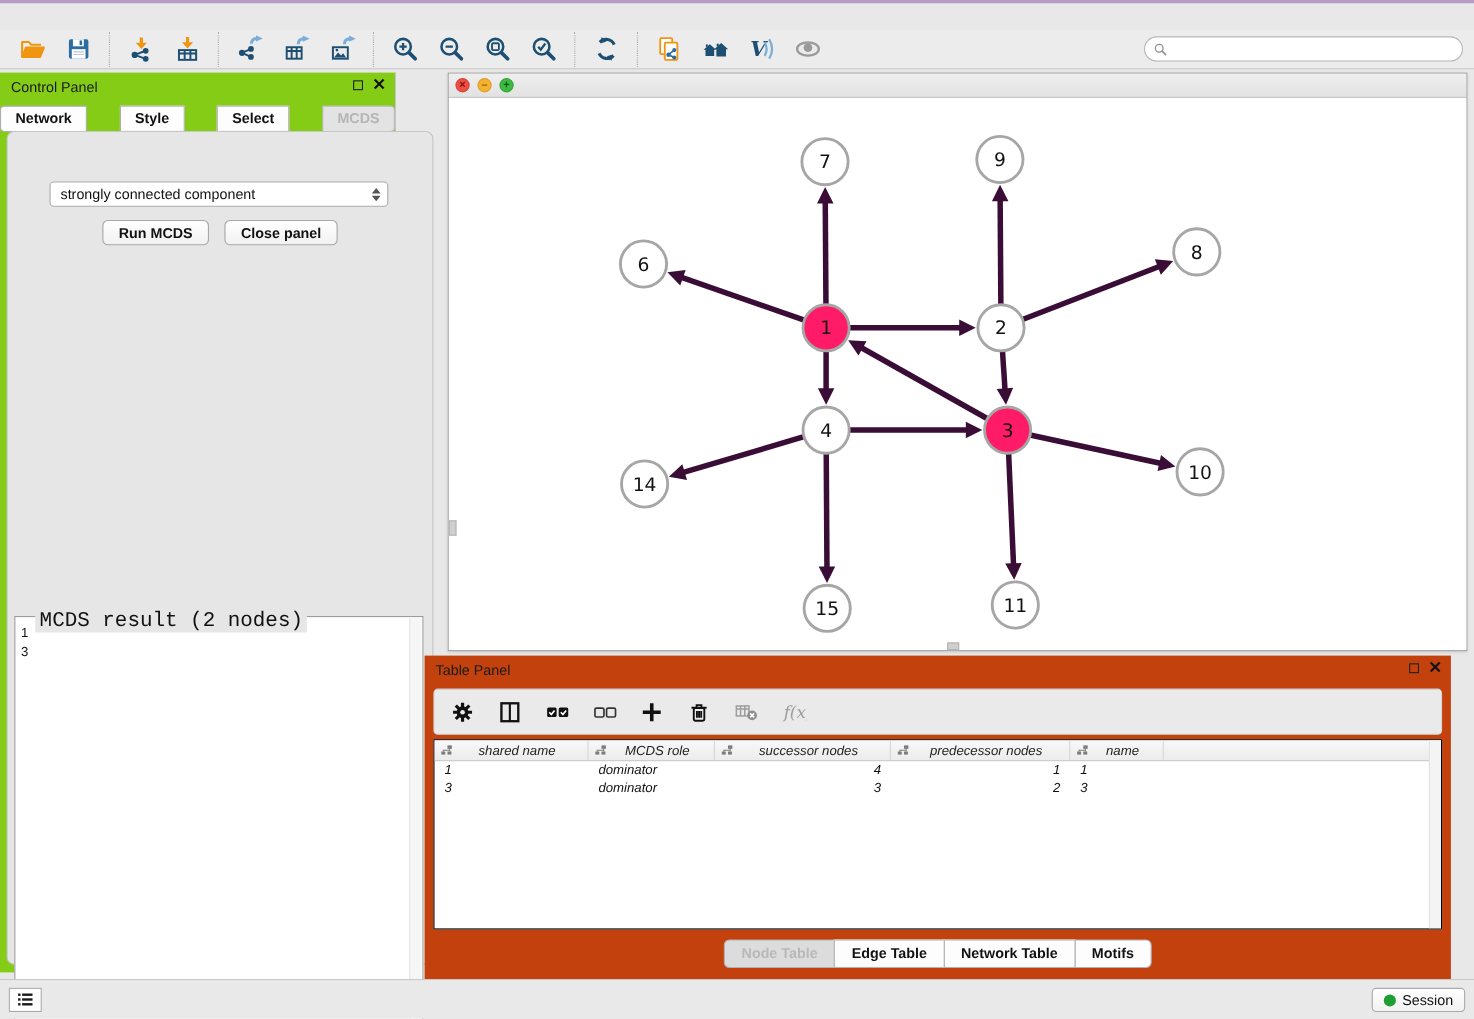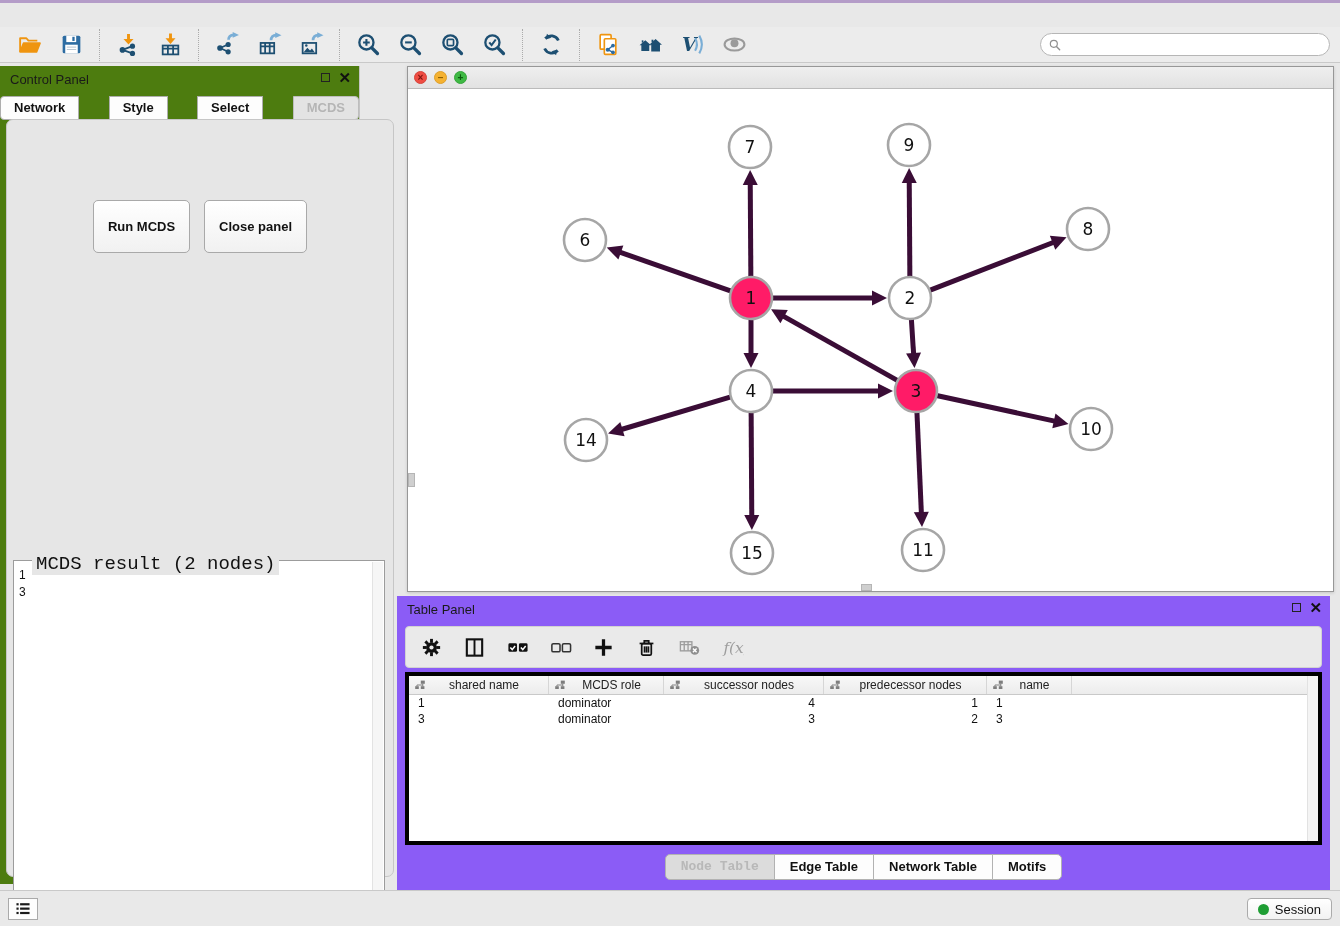--- a/index.html
+++ b/index.html
@@ -25,21 +25,21 @@
   .tb-btn svg { width:25px; height:25px; }
   .tb-sep { width:1px; height:32px; margin:0 7px; border-left:1px dotted #ababab; }
   .search-wrap { position:absolute; right:10px; top:6px; width:290px; height:23px;
                  background:#fff; border:1px solid #b6b6b6; border-radius:12px;
                  display:flex; align-items:center; padding-left:7px; }
   .search-wrap svg { width:14px; height:14px; }
   .search-input { border:none; outline:none; flex:1; font-size:12px; background:transparent; padding-left:5px; }
 
   
   .control-panel { position:absolute; left:0; top:66px; width:360px; height:818px;
-                   background:#4d7c0f; border-right:1px solid #c4c4c4; }
+                   background:#84cc16; border-right:1px solid #c4c4c4; }
   .panel-header { position:relative; height:26px; padding:6px 8px 0 10px; font-size:13px; color:#1a1a1a; }
   .panel-header-icons { position:absolute; right:8px; top:6px; display:flex; align-items:center; gap:8px; }
   .float-box { width:9px; height:9px; border:1.5px solid #222; background:transparent; }
   .close-x { font-size:15px; font-weight:bold; color:#111; line-height:11px; }
 
   .cp-tabs { position:absolute; left:0; top:30px; width:100%; display:flex; justify-content:space-between; }
   .tab { border:1px solid #aeaeae; background:#fdfdfd; font-size:13px; font-weight:bold;
          padding:3px 13px 4px; margin-left:-1px; color:#111; }
   .tab:first-child { border-radius:4px 0 0 4px; margin-left:0; }
   .tab:last-child { border-radius:0 4px 4px 0; }
@@ -50,21 +50,21 @@
   .opt-label { margin-top:20px; text-align:center; font-size:13px; font-weight:bold; color:#111; }
   .combo { position:absolute; left:38px; top:45px; width:308px; height:23px; background:#fff;
            border:1px solid #ababab; border-radius:4px; display:flex; align-items:center;
            font-size:13px; padding-left:9px; color:#111; }
   .combo-stepper { position:absolute; right:4px; top:3px; width:13px; height:16px;
                    display:flex; flex-direction:column; align-items:center; justify-content:center; gap:2px; }
   .arr-up { width:0; height:0; border-left:4px solid transparent; border-right:4px solid transparent; border-bottom:5px solid #555; }
   .arr-dn { width:0; height:0; border-left:4px solid transparent; border-right:4px solid transparent; border-top:5px solid #555; }
   .btn-row { position:absolute; left:0; top:80px; width:100%; display:flex; justify-content:center; gap:14px; }
   .push-btn { background:linear-gradient(#ffffff,#f1f1f1); border:1px solid #a9a9a9; border-radius:5px;
-              font-size:13px; font-weight:bold; color:#111; padding:18px 14px; }
+              font-size:13px; font-weight:bold; color:#111; padding:3px 14px; }
 
   .result-box { position:absolute; left:6px; top:440px; width:372px; height:372px;
                 border:1px solid #9c9c9c; background:#fff; }
   .result-legend { position:absolute; left:18px; top:-8px; background:#e6e6e6; padding:0 4px;
                    font-size:19px; color:#111; white-space:nowrap;font-family:Liberation Mono, monospace; }
   .result-body { position:absolute; left:1px; top:6px; font-size:12px; color:#111; line-height:17px; padding-left:4px; }
   .result-scroll { position:absolute; right:1px; top:1px; bottom:1px; width:11px; background:#f6f6f6; border-left:1px solid #e3e3e3; }
 
   
   .net-window { position:absolute; left:407px; top:66px; width:927px; height:526px;
@@ -75,40 +75,40 @@
   .tl { position:absolute; top:4px; width:13px; height:13px; border-radius:50%;
         font-size:10px; font-weight:bold; line-height:12px; text-align:center; }
   .tl-red   { background:#ef4d43; border:1px solid #d5453c; color:#7e1410; }
   .tl-yel   { background:#f5b231; border:1px solid #dd9f2b; color:#8a5d00; }
   .tl-grn   { background:#3fb944; border:1px solid #36a53b; color:#0b5e0e; }
   .net-canvas { position:relative; width:925px; height:502px; background:#fff; }
   .scroll-thumb-v { position:absolute; left:0px; top:384px; width:7px; height:14px; background:#cfcfcf; border:1px solid #b5b5b5; }
   .scroll-thumb-h { position:absolute; left:453px; bottom:0px; width:11px; height:7px; background:#cfcfcf; border:1px solid #b5b5b5; }
 
   
-  .table-panel { position:absolute; left:397px; top:596px; width:933px; height:294px; background:#8b5cf6; }
+  .table-panel { position:absolute; left:386px; top:596px; width:933px; height:294px; background:#c2410c; }
   .tp-toolbar { position:absolute; left:8px; top:30px; width:917px; height:42px;
                 background:#eaeaea; border:1px solid #d2d2d2; border-radius:4px;
                 display:flex; align-items:center; padding-left:12px; gap:17px; }
   .tp-btn { width:26px; height:26px; display:flex; align-items:center; justify-content:center; }
   .tp-btn svg { width:23px; height:23px; }
   .table-wrap { position:absolute; left:8px; top:76px; width:917px; height:173px; background:#fff;
-                border:4px solid #000000; overflow:hidden; }
+                border:1px solid #000000; overflow:hidden;font-style:italic; }
   .thead { display:flex; height:19px; background:linear-gradient(#f8f8f8,#ececec); border-bottom:1px solid #c9c9c9; }
   .th { display:flex; align-items:center; border-right:1px solid #d6d6d6; font-size:12px; color:#222; padding-left:5px; }
   .th svg { width:12px; height:12px; margin-right:4px; flex:none; }
   .th .th-label { flex:1; text-align:center; padding-right:10px; }
   .trow { display:flex; height:16px; font-size:12px; color:#111; }
   .td { padding:1px 9px 0 9px; white-space:nowrap; overflow:hidden; }
   .table-scroll { position:absolute; right:0; top:0; bottom:0; width:11px; background:#f4f4f4; border-left:1px solid #e2e2e2; }
 
   .tp-tabs { position:absolute; left:0; top:258px; width:100%; display:flex; justify-content:center; }
   .tp-tab { border:1px solid #b2b2b2; background:#fdfdfd; font-size:13px; font-weight:bold;
             padding:4px 15px 5px; margin-left:-1px; color:#111; }
-  .tp-tab:first-child { border-radius:5px 0 0 5px; margin-left:0;font-family:Liberation Mono, monospace; }
+  .tp-tab:first-child { border-radius:5px 0 0 5px; margin-left:0; }
   .tp-tab:last-child { border-radius:0 5px 5px 0; }
   .tp-tab.active { background:#dcdcdc; color:#b8b8b8; }
 
   
   .statusbar { position:absolute; left:0; top:890px; width:100%; height:36px;
                background:#e9e9e9; border-top:1px solid #c9c9c9; }
   .list-btn { position:absolute; left:8px; top:7px; width:30px; height:22px; background:#fdfdfd;
               border:1px solid #aaa; display:flex; align-items:center; justify-content:center; }
   .list-btn svg { width:18px; height:16px; }
   .memory-btn { position:absolute; right:8px; top:7px; height:22px; background:linear-gradient(#fff,#f2f2f2);
@@ -288,20 +288,27 @@
       </span>
     </div>
     <div class="cp-tabs" id="cp-tabs">
         <div class="tab">Network</div>
         <div class="tab">Style</div>
         <div class="tab">Select</div>
         <div class="tab active">MCDS</div>
       </div>
 
     <div class="mcds-panel">
+      <div class="combo">
+        <span>strongly connected component</span>
+        <span class="combo-stepper">
+          <span class="arr-up"></span>
+            <span class="arr-dn"></span>
+        </span>
+      </div>
       <div class="btn-row">
         <button class="push-btn">Run MCDS</button>
         <button class="push-btn">Close panel</button>
       </div>
       <div class="result-box">
         <div class="result-legend">MCDS result (2 nodes)</div>
         <div class="result-body" id="result-body">
             <div>1</div>
             <div>3</div>
           </div>

